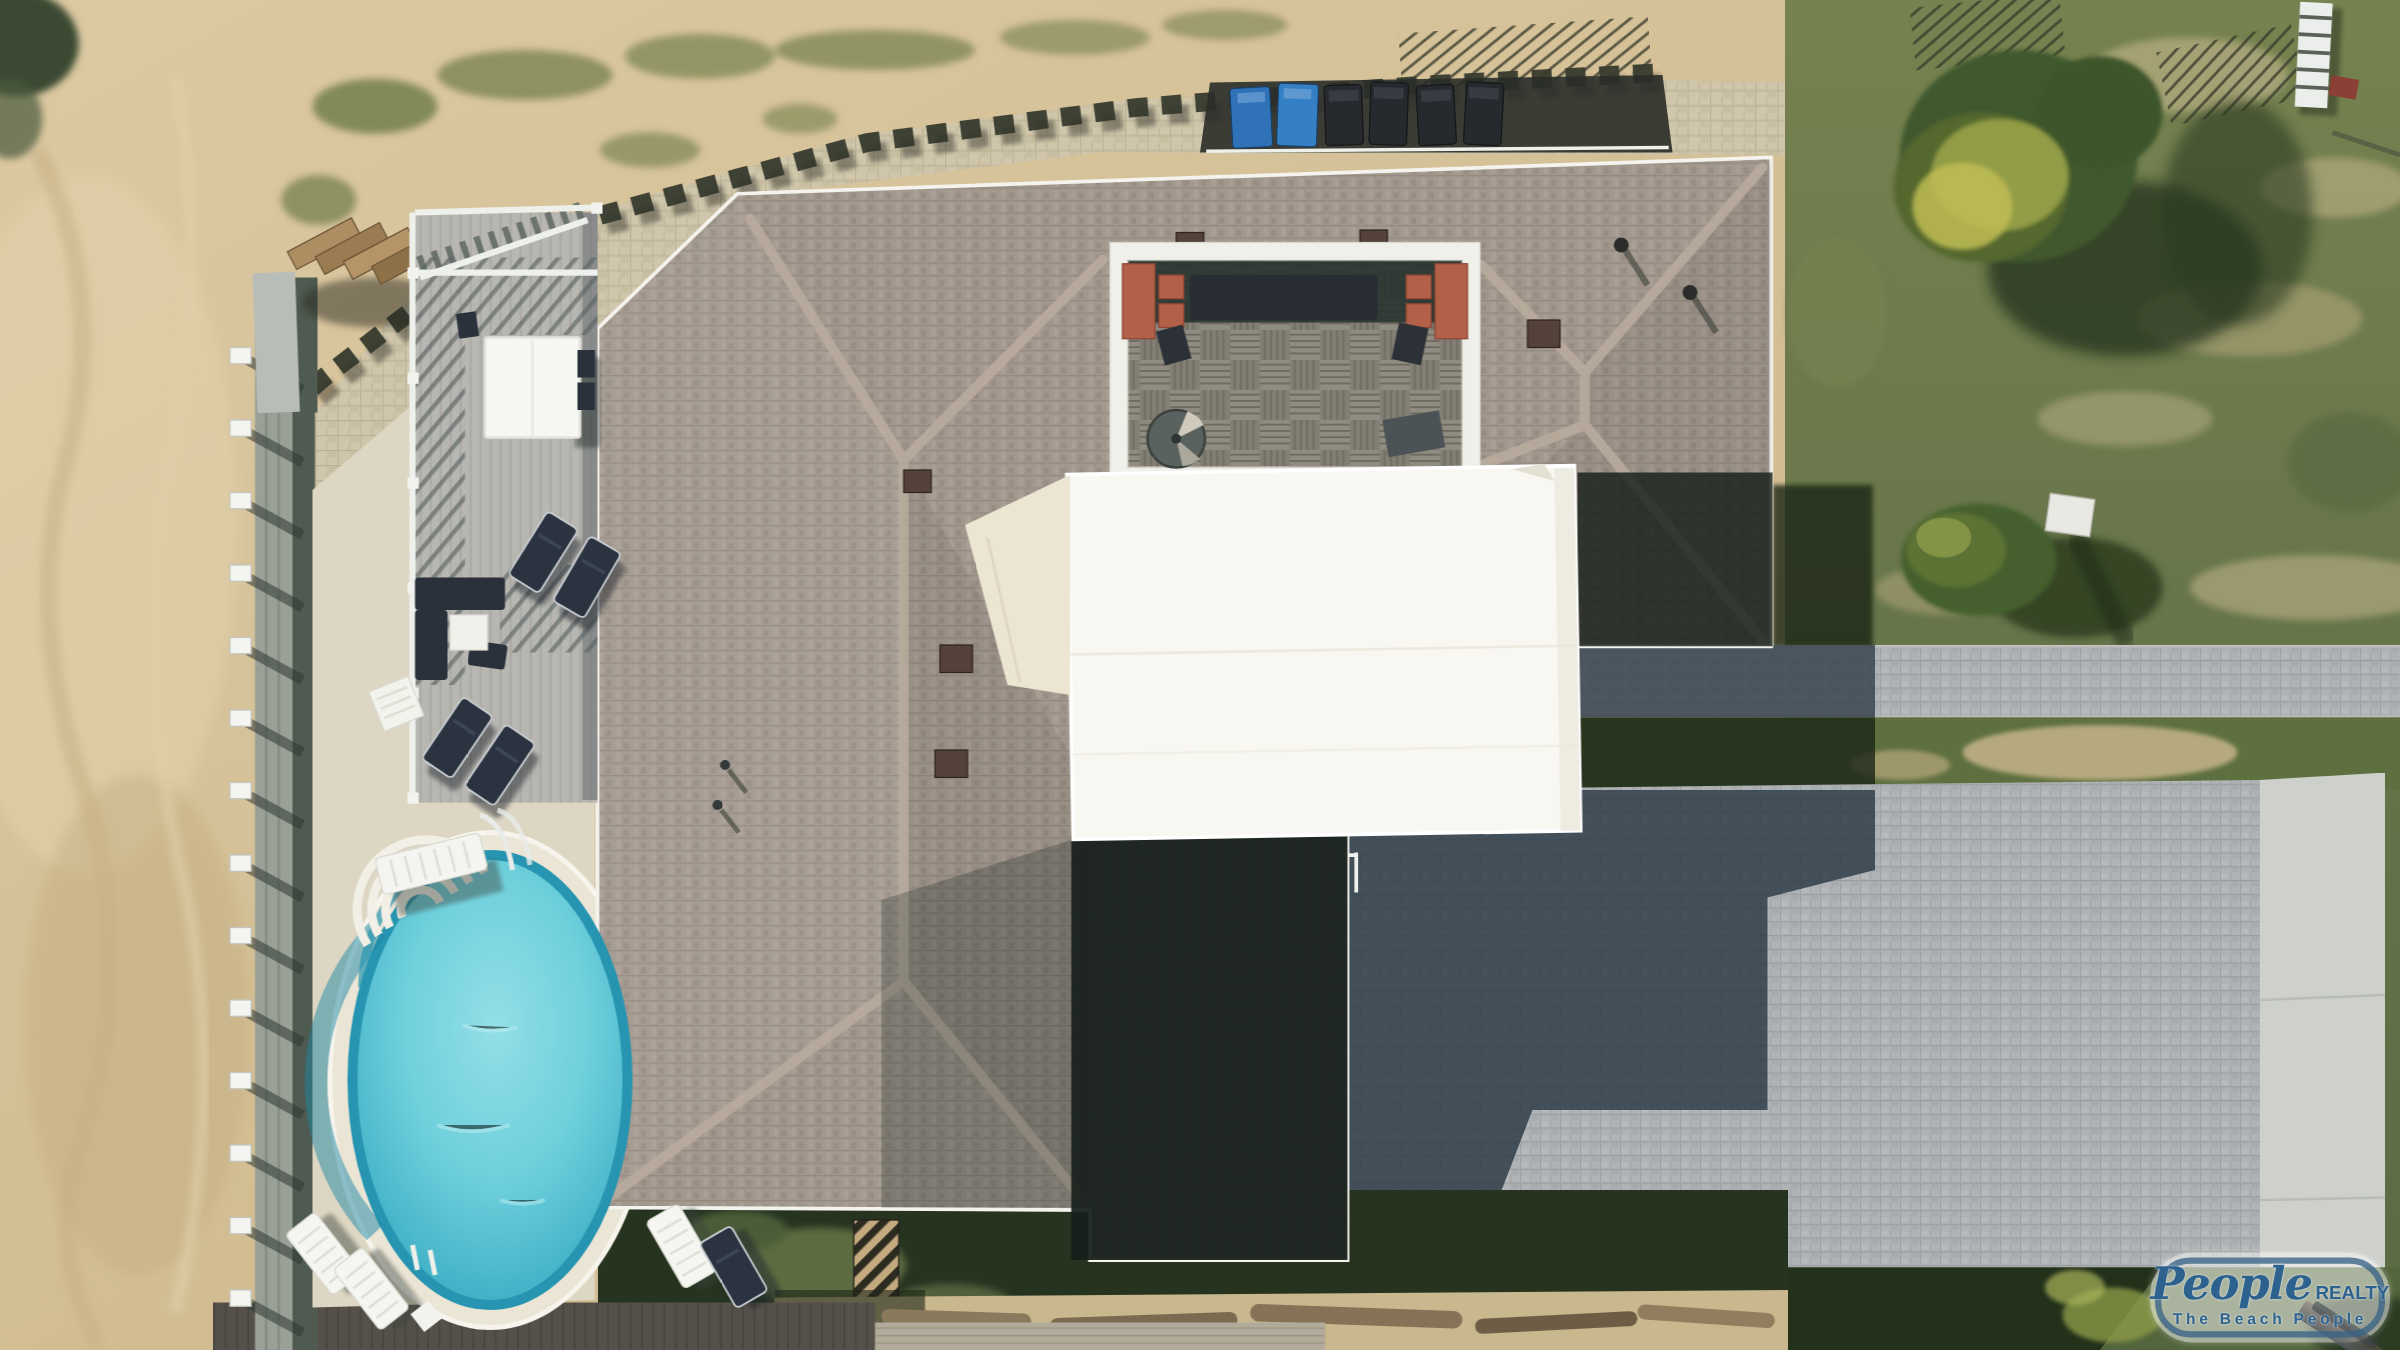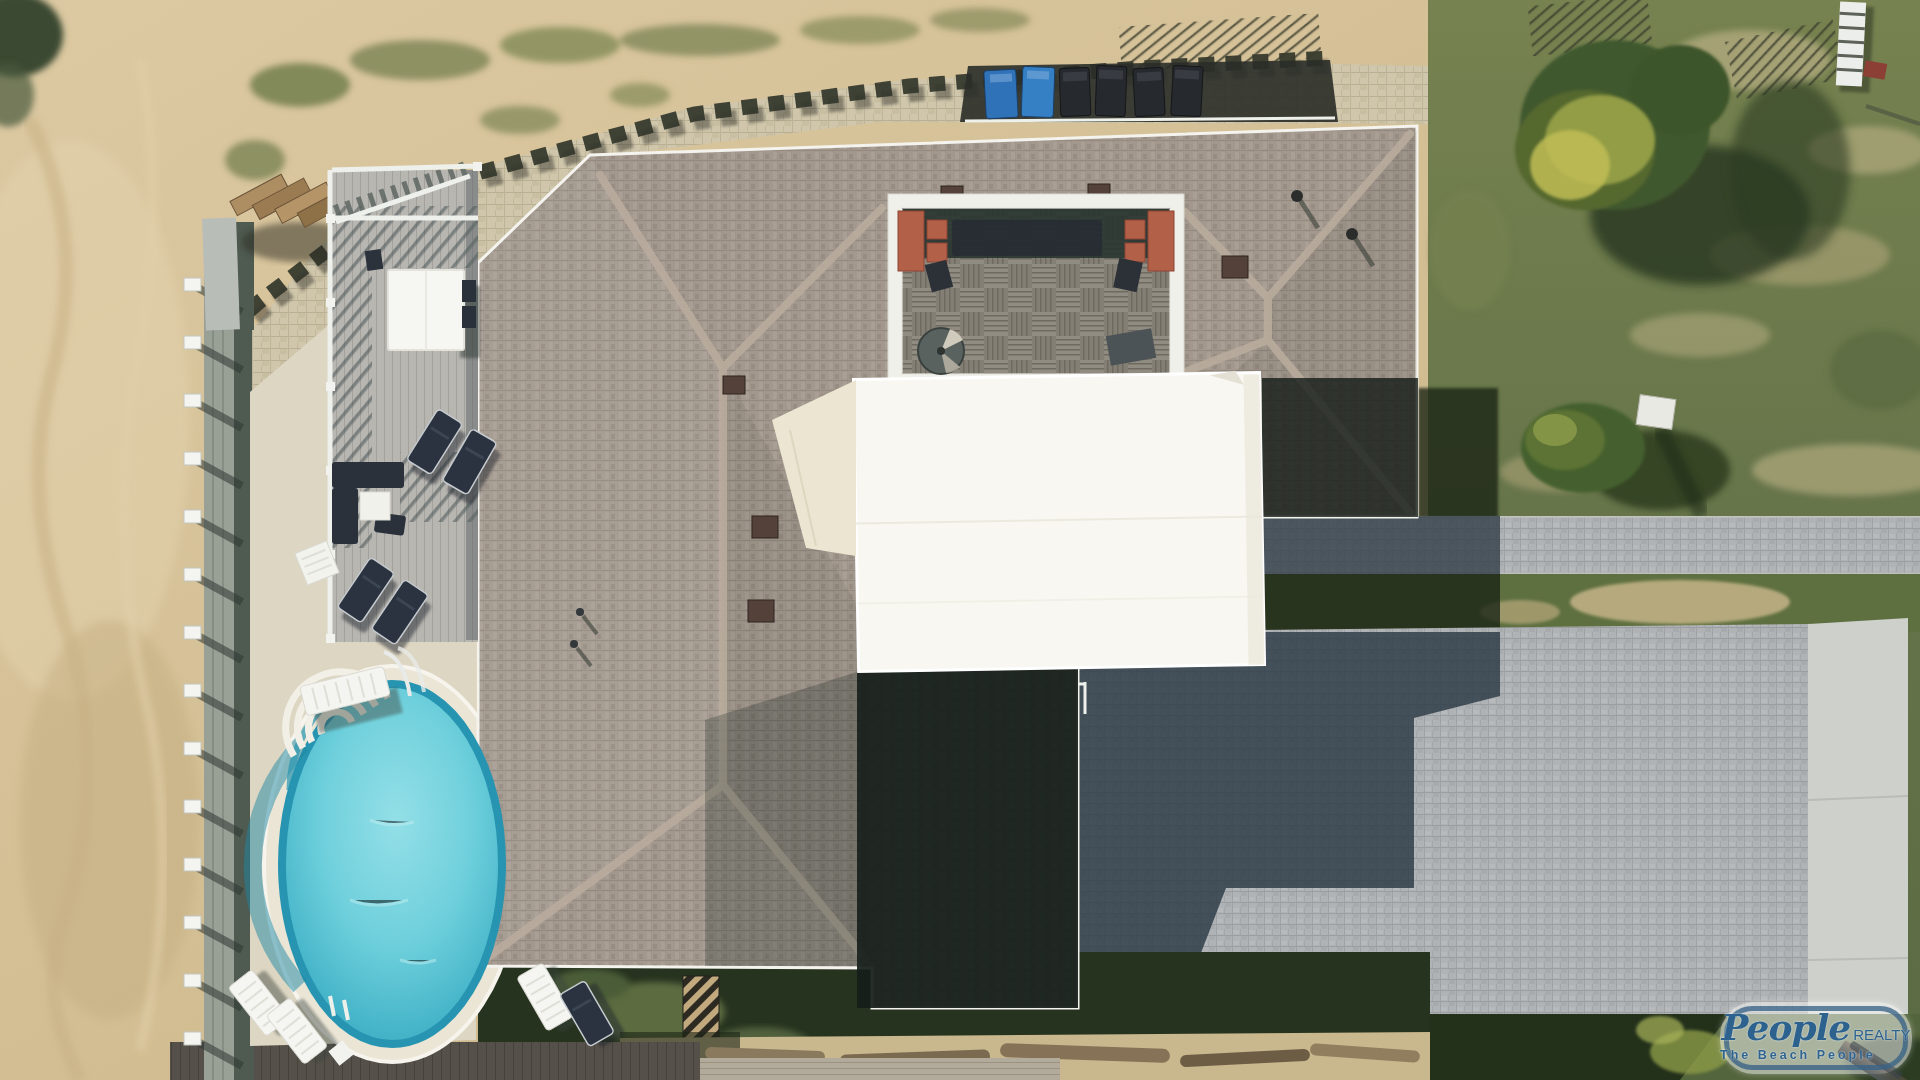--- a/index.html
+++ b/index.html
@@ -10,24 +10,24 @@
   .logo{position:absolute;left:1720px;top:1002px;width:192px;height:72px;
         background:rgba(252,252,250,.52);border-radius:34px;
         box-shadow:0 0 6px rgba(255,255,255,.35);}
   .logo .ring{position:absolute;inset:4px;border:5px solid rgba(56,99,134,.78);
         border-radius:28px;}
   .logo .row{position:absolute;left:0;top:6px;width:100%;text-align:center;
         white-space:nowrap;}
   .logo .brand{font-family:"DejaVu Serif","Liberation Serif",serif;
         font-style:italic;font-weight:bold;font-size:36px;line-height:38px;
         color:#2d628f;text-shadow:0 0 2px rgba(235,245,250,.9);letter-spacing:-1px;}
-  .logo .brand-suffix{font-family:"Liberation Sans",sans-serif;font-weight:normal;
+  .logo .brand-suffix{font-family:"Liberation Sans",sans-serif;font-weight:bold;
         font-size:15px;color:#2d628f;letter-spacing:0px;margin-left:3px;
         text-shadow:0 0 2px rgba(235,245,250,.8);}
-  .logo .tagline{position:absolute;left:0;top:46px;width:100%;text-align:left;
+  .logo .tagline{position:absolute;left:0;top:46px;width:100%;text-align:center;
         font-size:12.5px;font-weight:bold;letter-spacing:3px;color:#30648f;
         text-shadow:0 0 2px rgba(240,248,252,.9);}
   .logo .swoosh{position:absolute;right:-8px;bottom:-4px;width:86px;height:16px;
         background:linear-gradient(180deg,#845f636e,#565d63);opacity:.8;
         transform:rotate(33deg);border-radius:3px;}
   .logo .swoosh2{position:absolute;right:6px;bottom:10px;width:60px;height:8px;
         background:#39414b;opacity:.55;transform:rotate(33deg);border-radius:3px;}
 </style>
 </head>
 <body>

